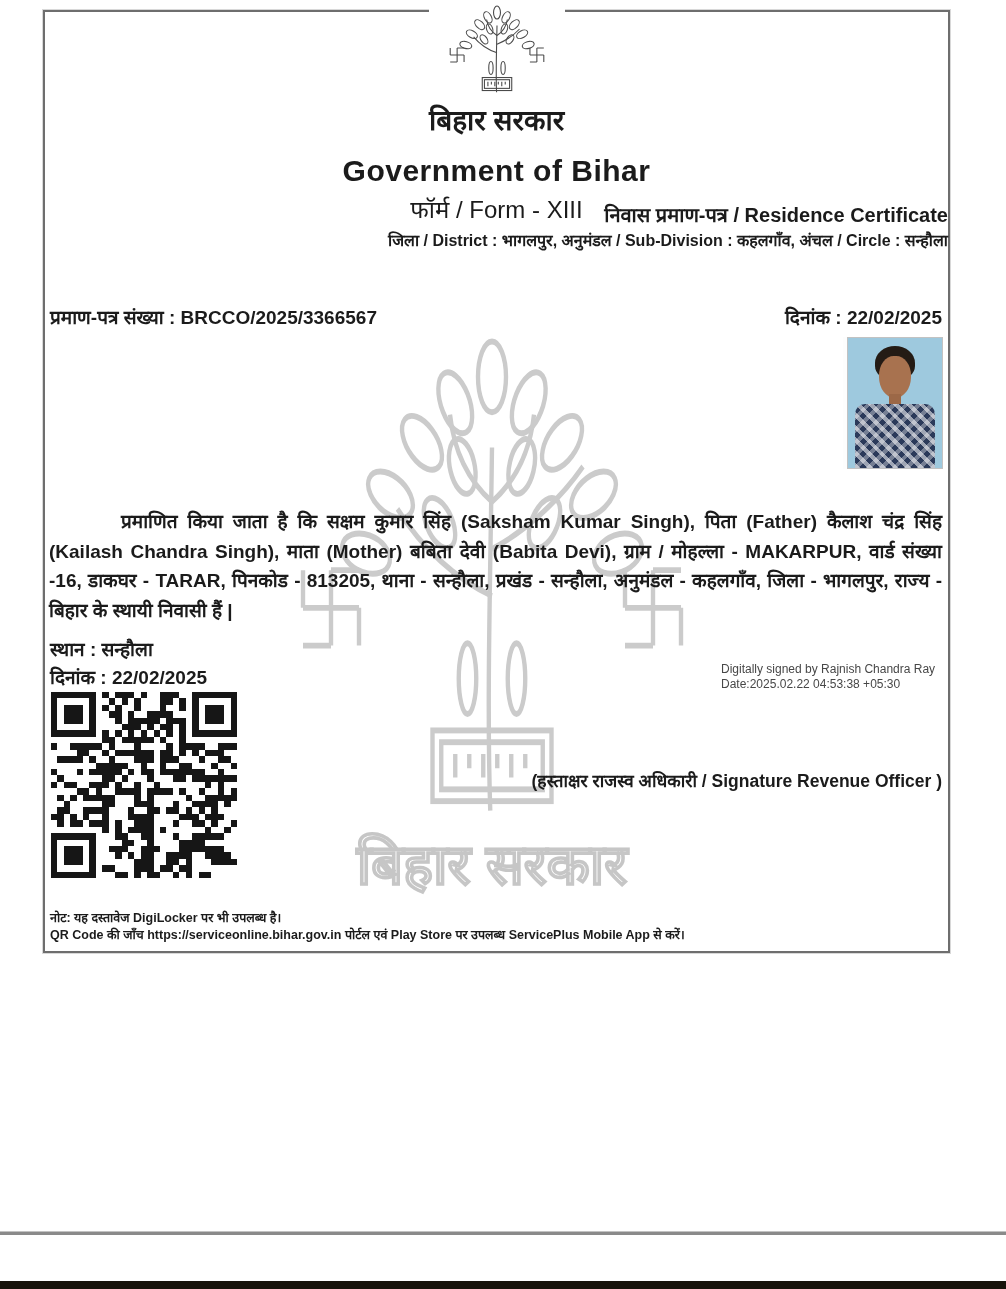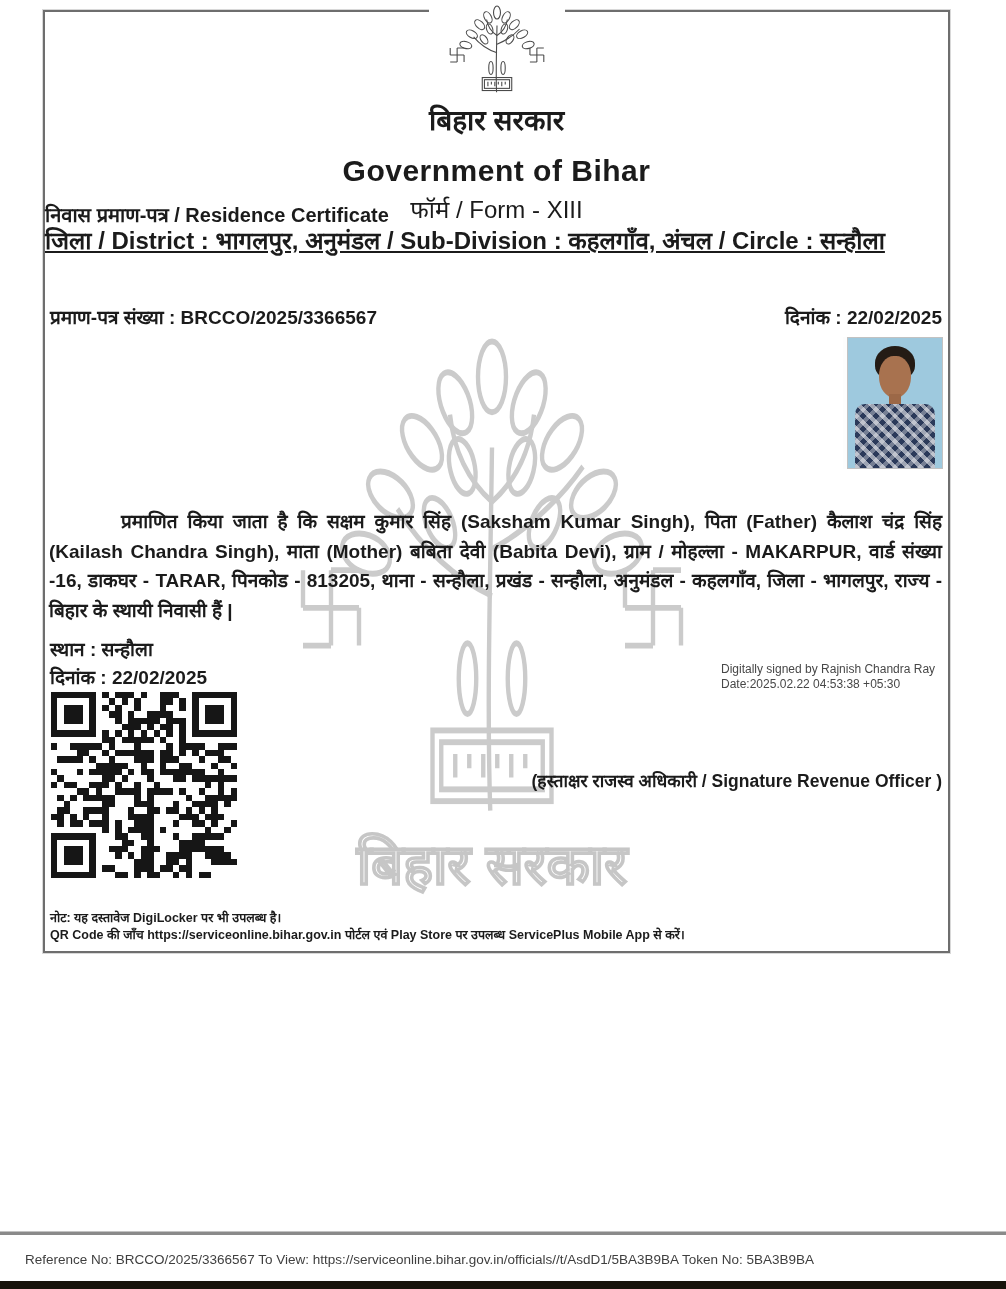--- a/index.html
+++ b/index.html
@@ -17,23 +17,23 @@
   
   .watermark{position:absolute;left:237px;top:313px;width:420px;height:575px;color:#cbcbcb;z-index:0;text-align:center;pointer-events:none;}
   .wm-text-svg{display:block;margin:8px auto 0 auto;}
   
   .header{position:absolute;left:0;right:0;top:-9px;text-align:center;z-index:2;}
   .logo{display:inline-block;background:#ffffff;padding:0 16px;color:#4a4a4a;line-height:0;}
   .org-hi{font-size:28px;font-weight:bold;margin-top:2px;}
   .org-en{font-size:30px;font-weight:bold;margin-top:16px;letter-spacing:.5px;}
   .form-line{font-size:24px;font-weight:normal;margin-top:4px;}
   
-  .titles{position:absolute;left:0;right:0;top:190px;text-align:left;z-index:2;}
+  .titles{position:absolute;left:0;right:0;top:190px;text-align:right;z-index:2;padding-left:29px;}
   .title-main{font-size:20px;font-weight:bold;line-height:26px;}
-  .title-district{font-size:24px;font-weight:bold;line-height:26px;text-decoration:underline;}
+  .title-district{font-size:16px;font-weight:bold;line-height:26px;}
   
   .meta-row{position:absolute;left:5px;right:6px;top:292px;display:flex;justify-content:space-between;font-size:19px;font-weight:bold;z-index:2;gap:44px;}
   
   .photo{position:absolute;left:802px;top:325px;width:94px;height:130px;background:#9ec9de;border:1px solid #c2c2c2;box-shadow:-4px 0 0 #fdfdfd;overflow:hidden;z-index:2;}
   .ph-hair{position:absolute;left:27px;top:8px;width:40px;height:34px;background:#241b15;border-radius:50% 50% 42% 42%;}
   .ph-face{position:absolute;left:31px;top:18px;width:32px;height:42px;background:#a8724f;border-radius:46% 46% 50% 50%;}
   .ph-neck{position:absolute;left:41px;top:56px;width:12px;height:14px;background:#9c6847;}
   .ph-shirt{position:absolute;left:7px;top:66px;width:80px;height:64px;border-radius:10px 10px 0 0;
     background:
       repeating-linear-gradient(45deg,rgba(255,255,255,.55) 0 4px,rgba(255,255,255,0) 4px 9px),
@@ -572,16 +572,15 @@
     <div class="officer">(हस्ताक्षर राजस्व अधिकारी / Signature Revenue Officer )</div>
 
     <div class="notes">
       <div>नोट: यह दस्तावेज DigiLocker पर भी उपलब्ध है।</div>
       <div>QR Code की जाँच https://serviceonline.bihar.gov.in पोर्टल एवं Play Store पर उपलब्ध ServicePlus Mobile App से करें।</div>
     </div>
 
   </div>
 
   <div class="divider"></div>
-  <div class="ref-line">Reference No: BRCCO/2025/3366567 To View: https://serviceonline.bihar.gov.in/officials//t/AsdD1/5BA3B9BA Token No: 5BA3B9BA</div>
   <div class="bottombar"></div>
 
 </div>
 
 </body></html>

